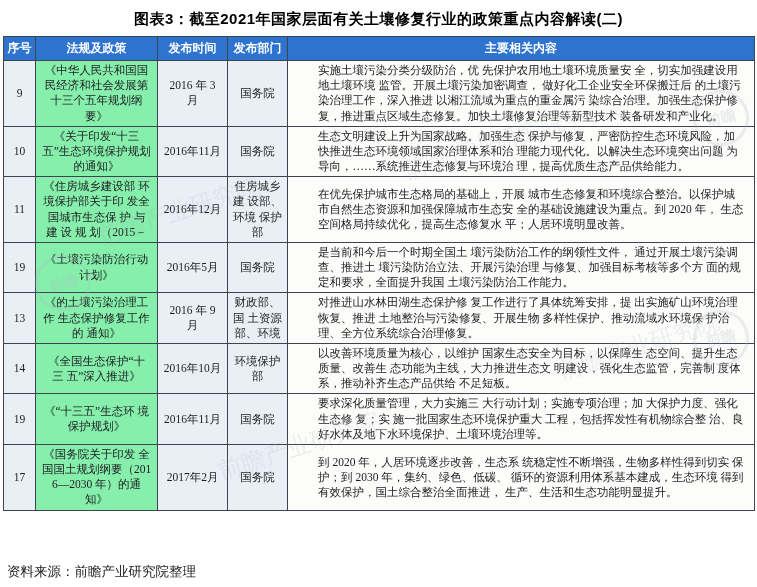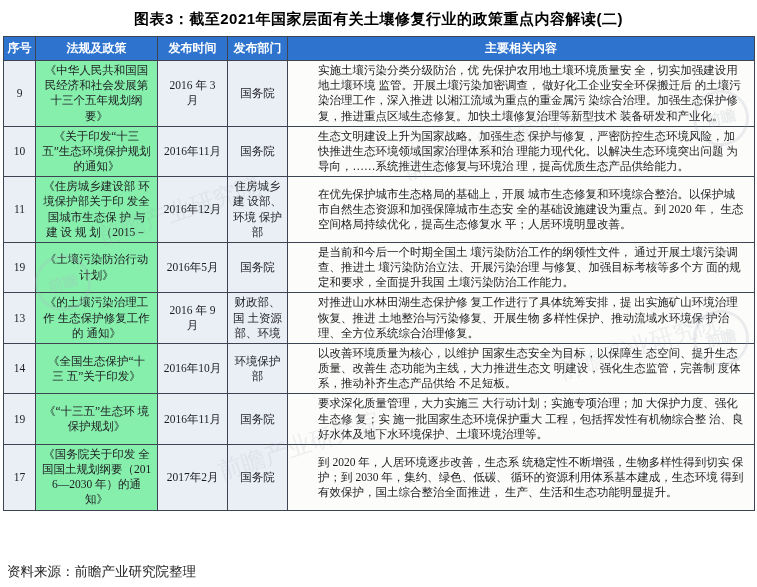--- a/index.html
+++ b/index.html
@@ -109,21 +109,21 @@
     </tr>
     <tr>
       <td class="c-no">13</td>
       <td class="c-policy">《的土壤污染治理工作 生态保护修复工作的 通知》</td>
       <td class="c-date">2016 年 9 月</td>
       <td class="c-dept">财政部、国 土资源部、环境</td>
       <td class="c-content">对推进山水林田湖生态保护修 复工作进行了具体统筹安排，提 出实施矿山环境治理恢复、推进 土地整治与污染修复、开展生物 多样性保护、推动流域水环境保 护治理、全方位系统综合治理修复。</td>
     </tr>
     <tr>
       <td class="c-no">14</td>
-      <td class="c-policy">《全国生态保护“十 三 五”关于印发》</td>
+      <td class="c-policy">《全国生态保护“十 三 五”深入推进》</td>
       <td class="c-date">2016年10月</td>
       <td class="c-dept">环境保护部</td>
       <td class="c-content">以改善环境质量为核心，以维护 国家生态安全为目标，以保障生 态空间、提升生态质量、改善生 态功能为主线，大力推进生态文 明建设，强化生态监管，完善制 度体系，推动补齐生态产品供给 不足短板。</td>
     </tr>
     <tr>
       <td class="c-no">19</td>
       <td class="c-policy">《“十三五”生态环 境 保护规划》</td>
       <td class="c-date">2016年11月</td>
       <td class="c-dept">国务院</td>
       <td class="c-content">要求深化质量管理，大力实施三 大行动计划；实施专项治理；加 大保护力度、强化生态修 复；实 施一批国家生态环境保护重大 工程，包括挥发性有机物综合整 治、良好水体及地下水环境保护、土壤环境治理等。</td>

